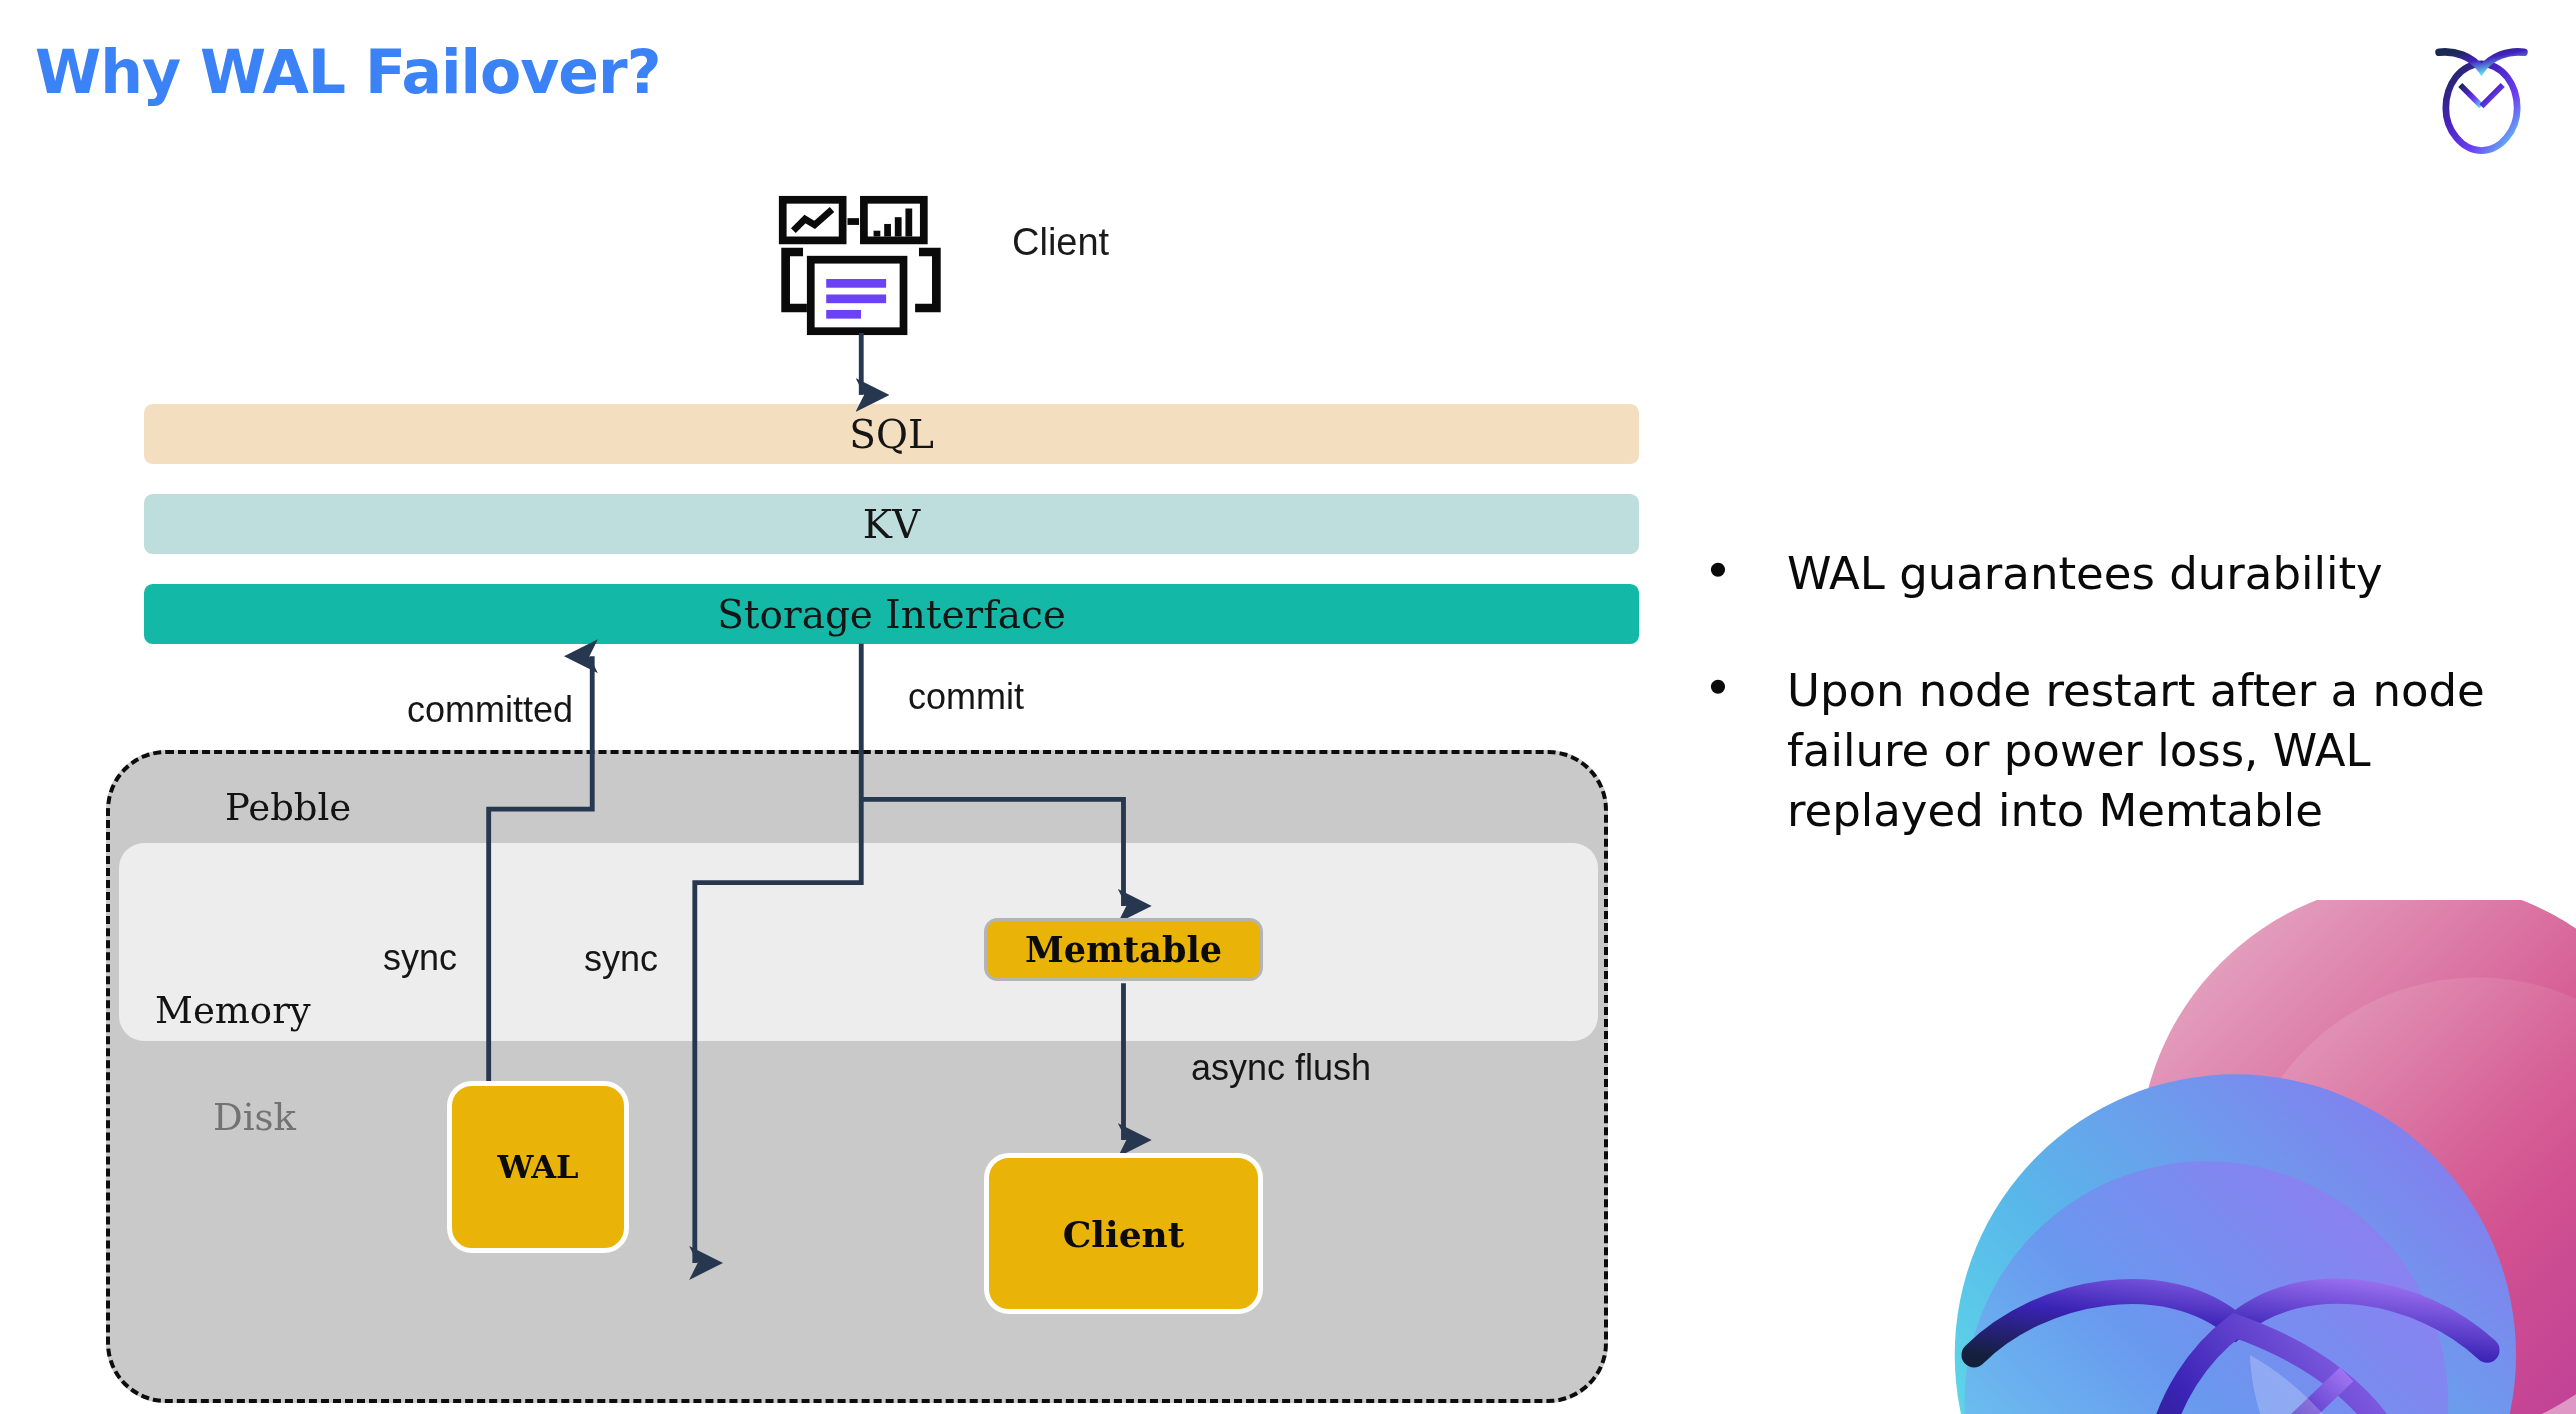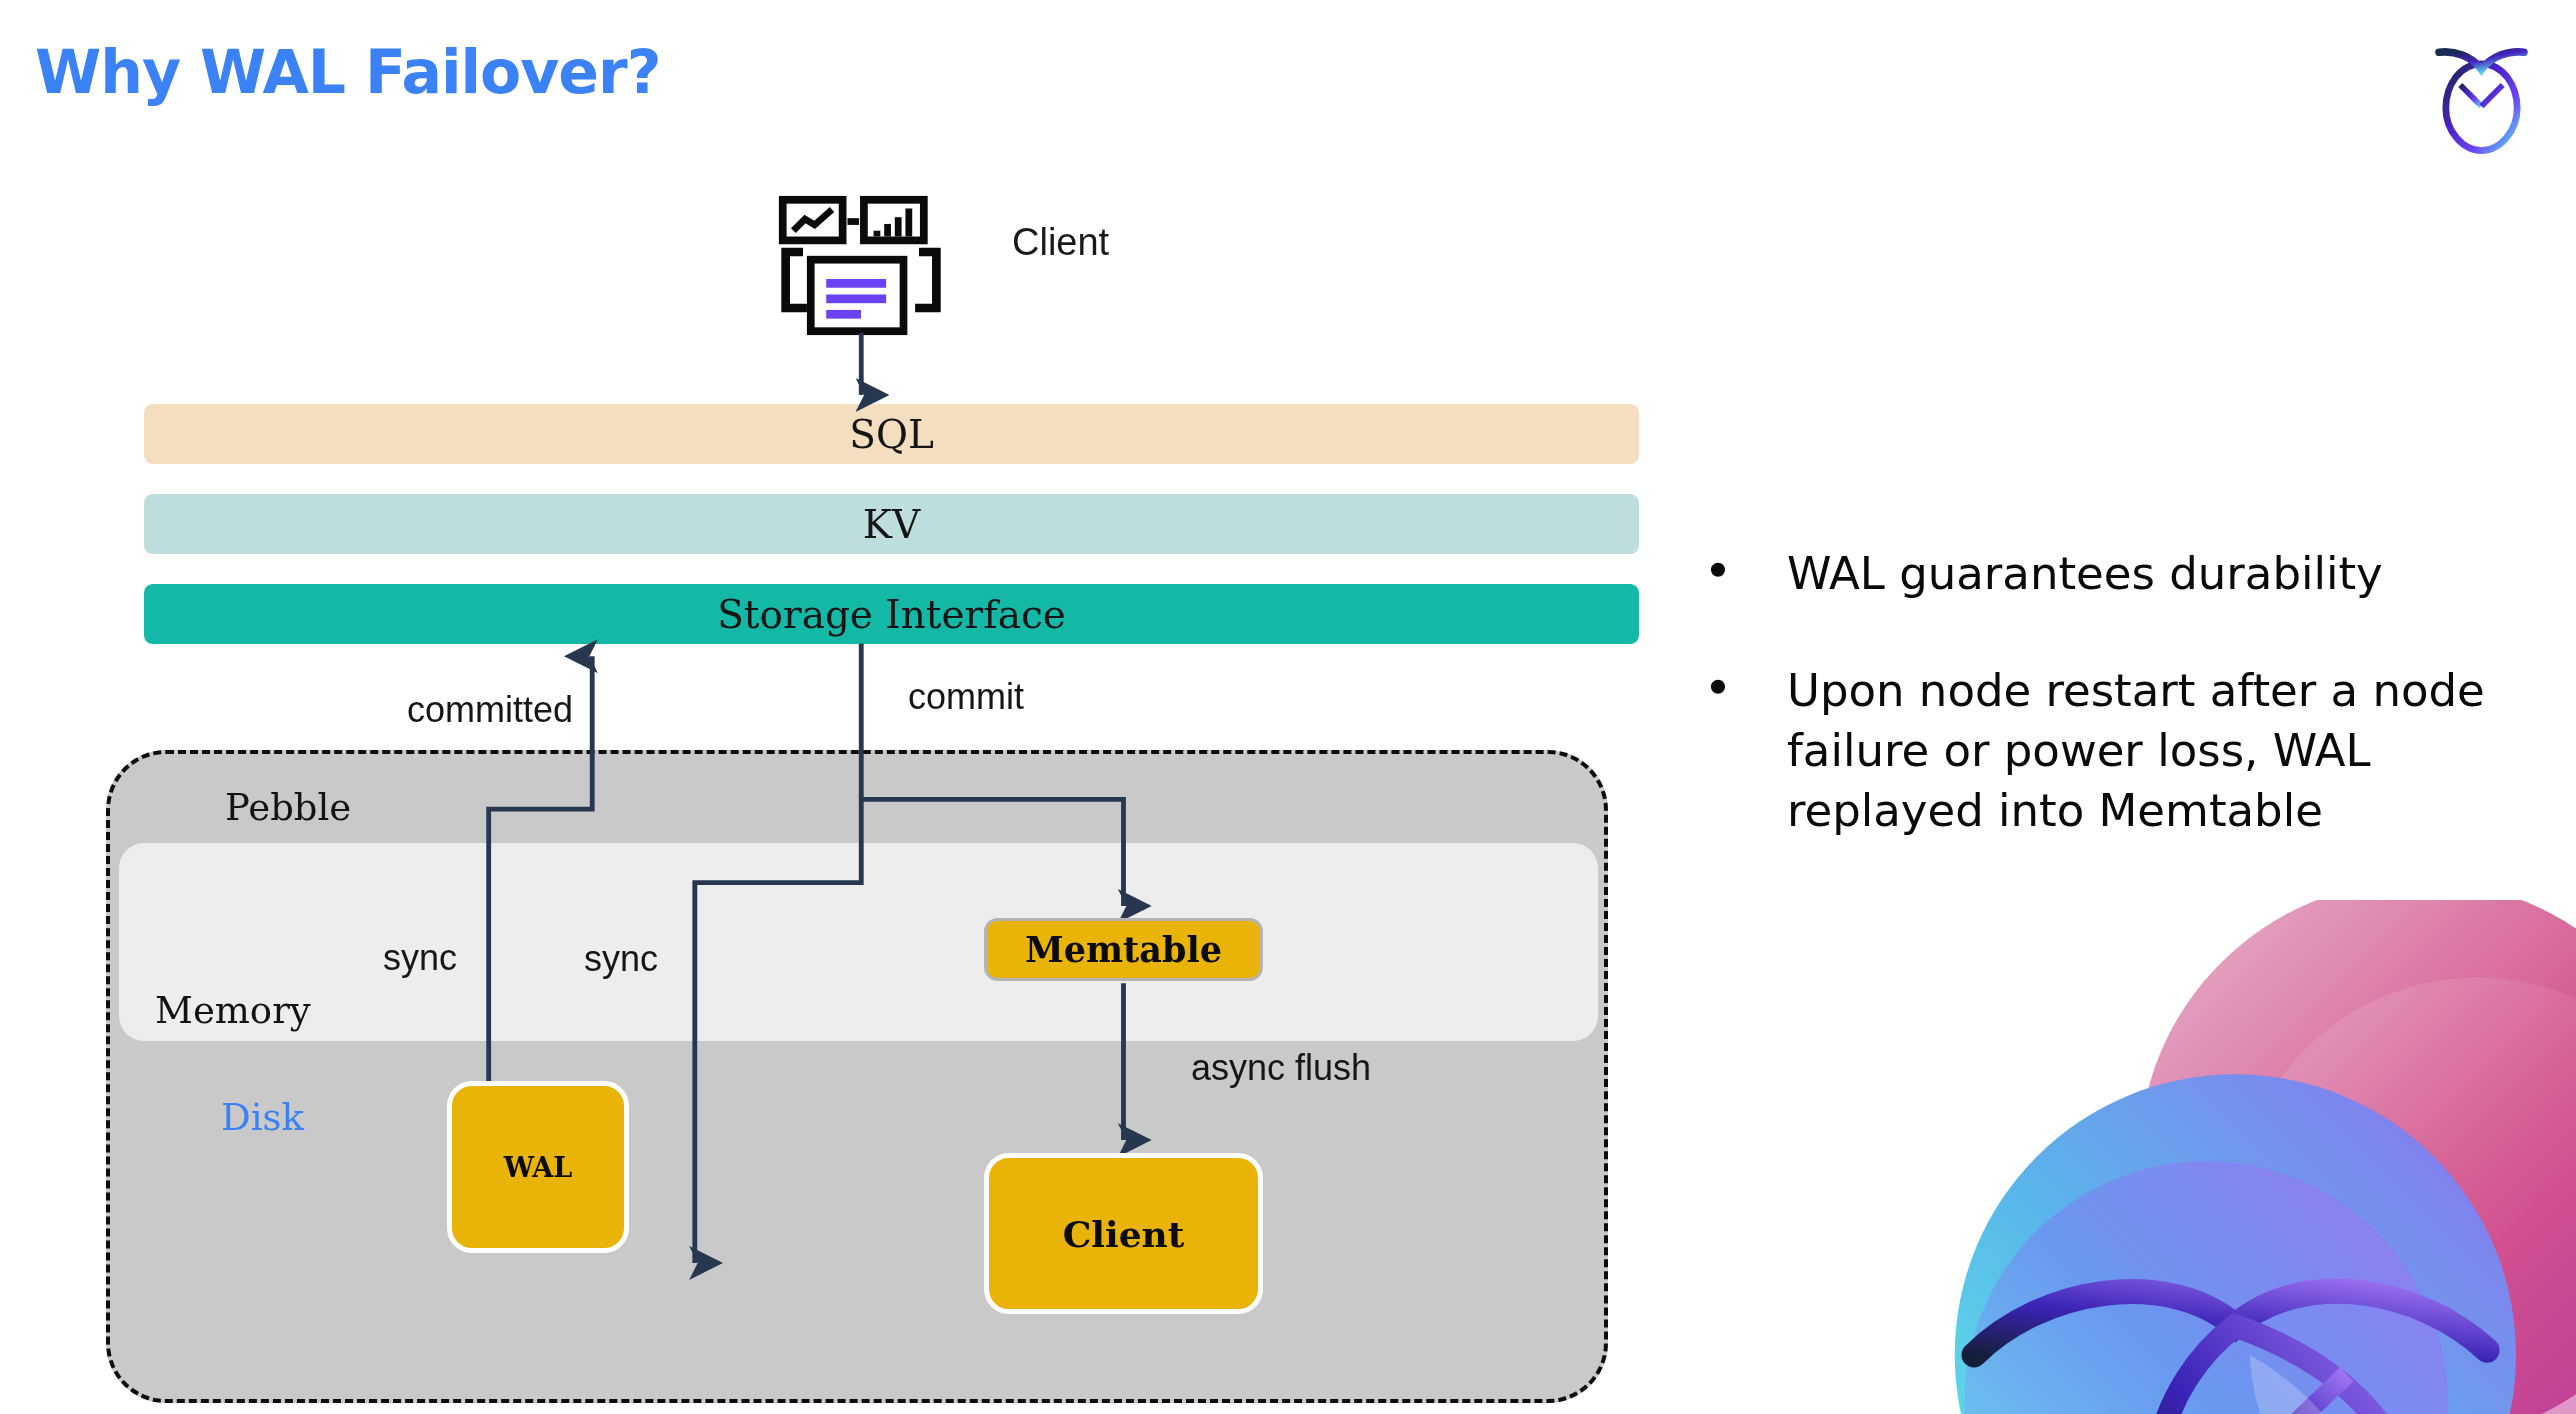--- a/index.html
+++ b/index.html
@@ -60,40 +60,40 @@
   }
   #memory-box{
     position:absolute;left:119px;top:843px;width:1479px;height:198px;
     background:#ededed;border-radius:25px;
   }
   #memory-label{
     position:absolute;left:155px;top:989px;
     font-family:"DejaVu Serif", serif;font-size:37px;color:#131313;
   }
   #disk-label{
-    position:absolute;left:221px;top:1096px;
-    font-family:"DejaVu Serif", serif;font-size:37px;color:#3b82f6;
+    position:absolute;left:213px;top:1096px;
+    font-family:"DejaVu Serif", serif;font-size:37px;color:#737373;
   }
 
   
   .entity{
     position:absolute;
     background:#eab308;
     display:flex;align-items:center;justify-content:center;
     font-family:"DejaVu Serif", serif;font-weight:bold;
     color:#0b0b0b;
     box-sizing:border-box;
   }
   #box-memtable{
     left:984px;top:918px;width:279px;height:63px;
     border:3.9px solid #b4b4b4;border-radius:13.5px;font-size:35px;
   }
   #box-wal{
     left:447px;top:1081px;width:182px;height:172px;
-    border:5.8px solid #ffffff;border-radius:25px;font-size:27px;
+    border:5.8px solid #ffffff;border-radius:25px;font-size:32px;
   }
   #box-sstable{
     left:984px;top:1153px;width:279px;height:161px;
     border:5.8px solid #ffffff;border-radius:25px;font-size:36px;
   }
 
   
   #flow-arrows{position:absolute;left:0;top:0;width:2576px;height:1415px;pointer-events:none;}
 
   

